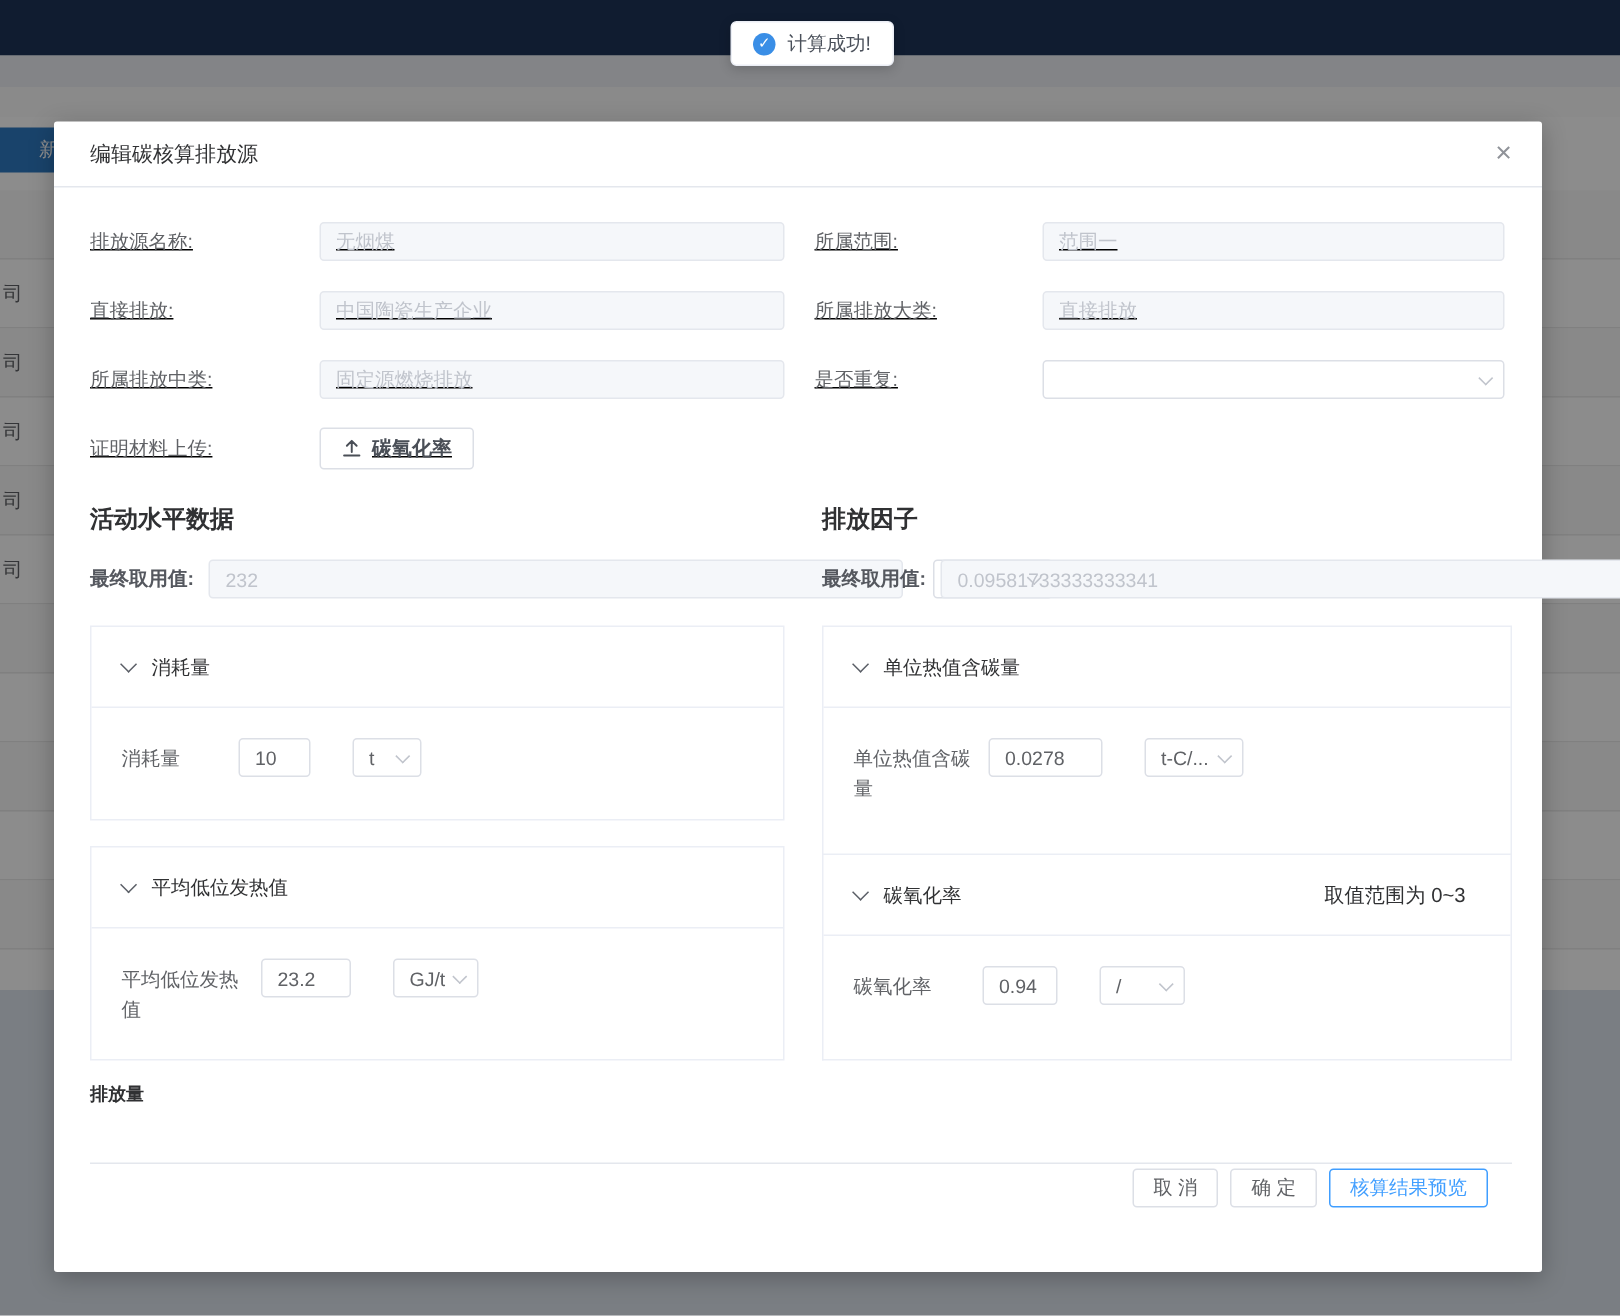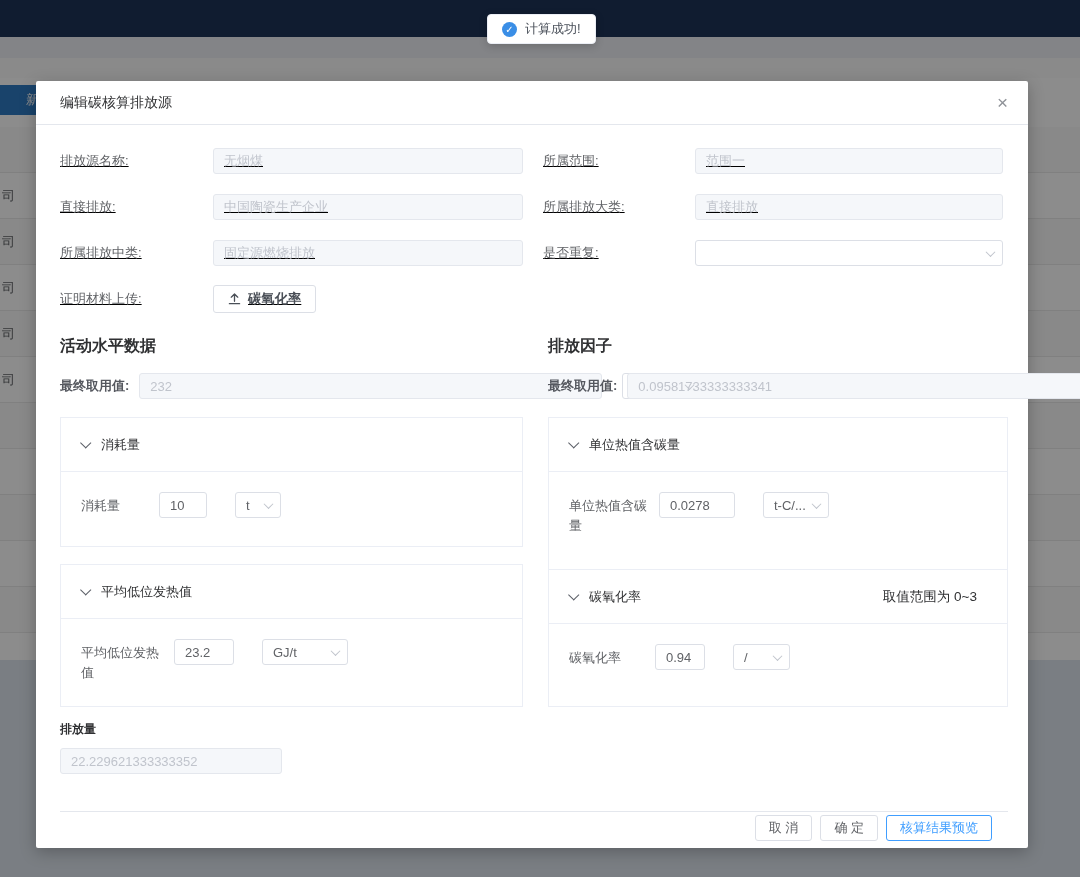--- a/index.html
+++ b/index.html
@@ -215,21 +215,21 @@
         </div>
 
         <div class="panel gap" style="height:143px">
           <div class="panel-head">
             <span class="chev-dark"></span>
             <span>平均低位发热值</span>
           </div>
           <div class="panel-body">
             <span class="plabel">平均低位发热值</span>
             <input class="ctrl pinput" style="width: 60px; margin-left: 15px;" value="23.2">
-            <div class="select psel" style="width:86px">
+            <div class="select psel" style="width:57px">
               <span>GJ/t</span>
               <span class="chev"></span>
             </div>
           </div>
         </div>
       </div>
 
       <div>
         <div class="sec-title">排放因子</div>
         <div class="final-row">
@@ -266,21 +266,20 @@
               <span>/</span>
               <span class="chev"></span>
             </div>
           </div>
         </div>
       </div>
     </div>
 
     
     <div class="emission-title">排放量</div>
-    <input class="ctrl" disabled="" style="width: 222px;" value="22.229621333333352">
 
     
     <div class="modal-footer">
       <button class="btn">取 消</button>
       <button class="btn">确 定</button>
       <button class="btn primary-ghost">核算结果预览</button>
     </div>
   </div>
 </div>
 

